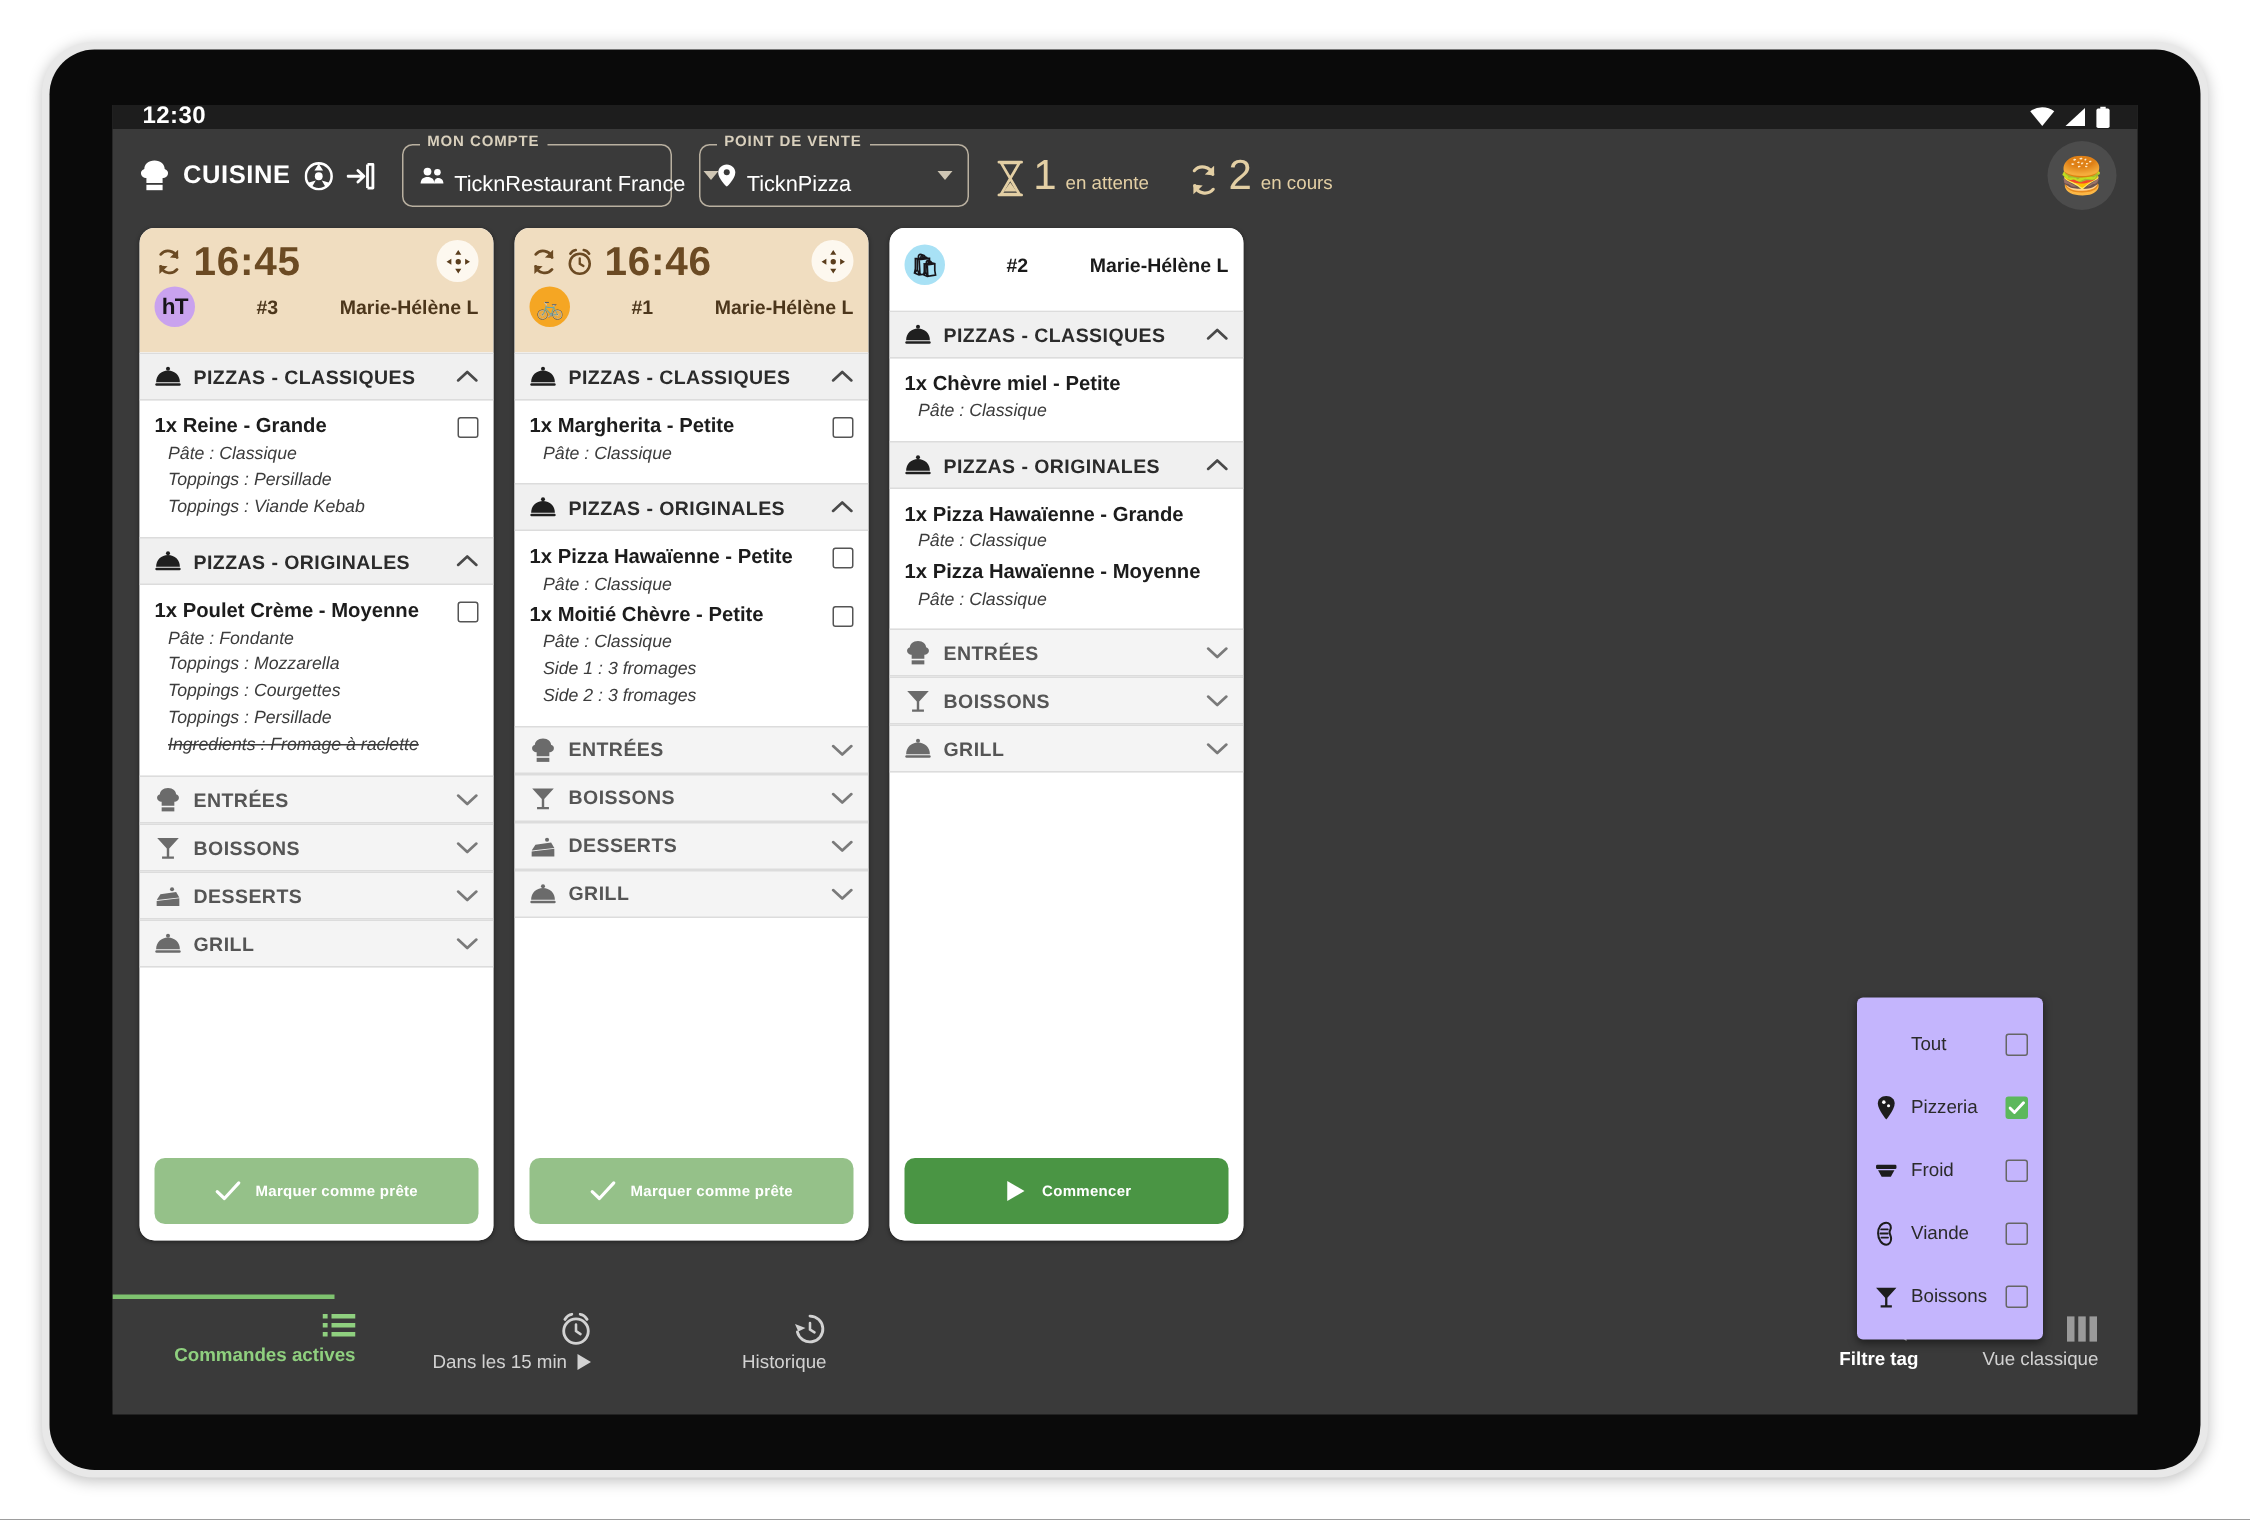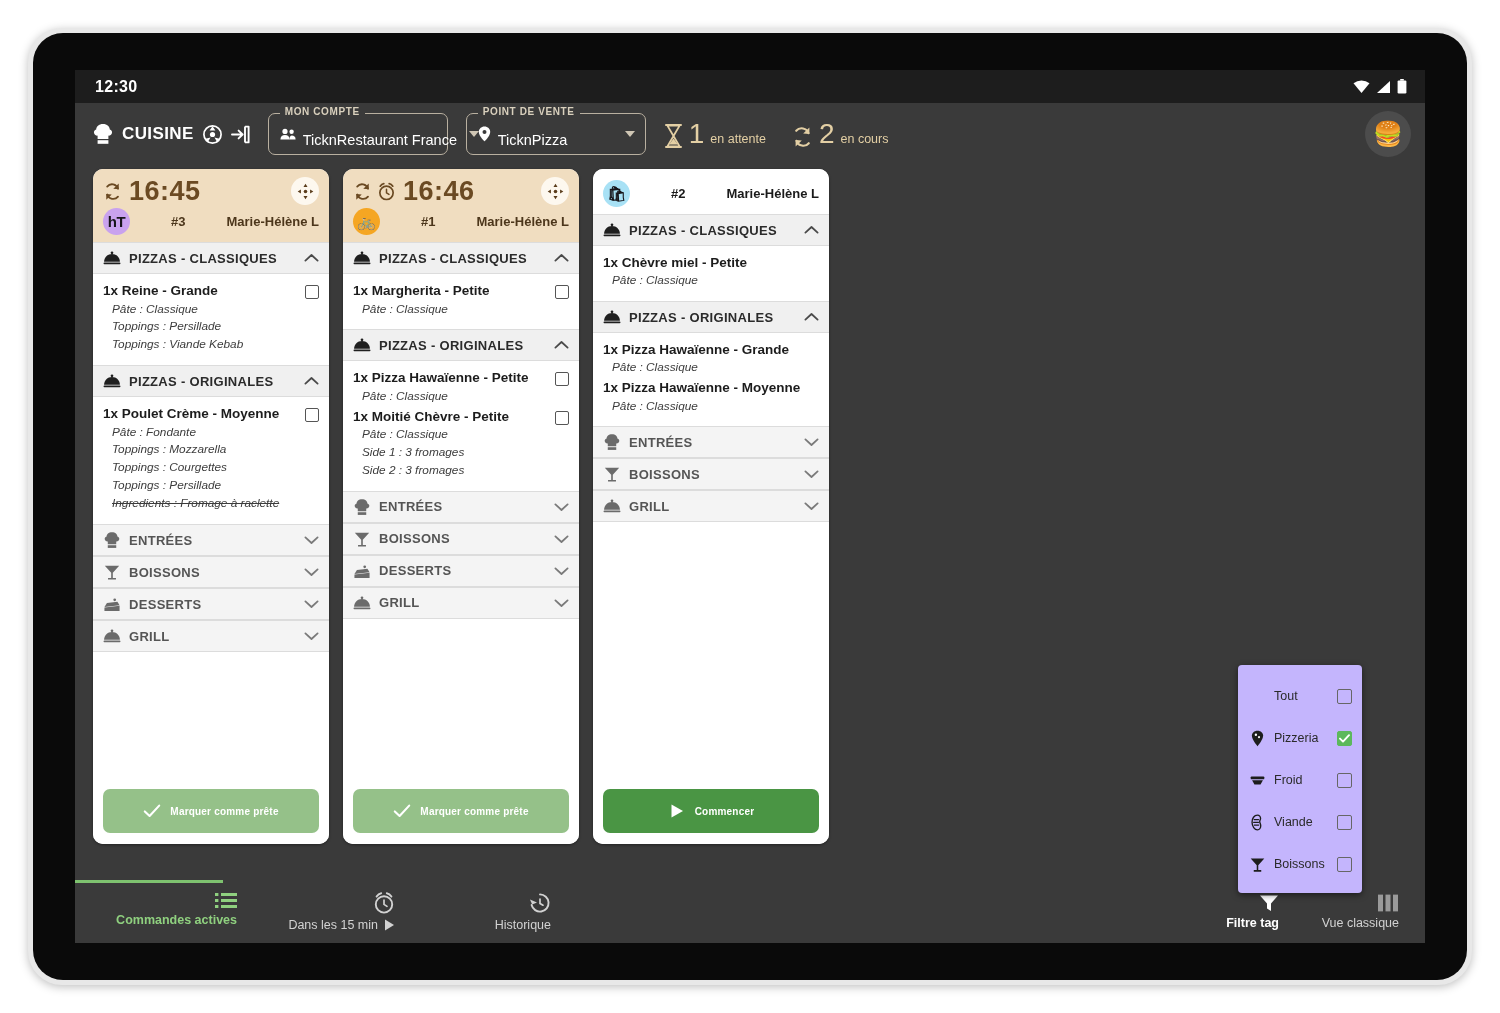--- a/index.html
+++ b/index.html
@@ -30,21 +30,21 @@
     position: absolute;
     left: 75px; top: 70px;
     width: 1350px; height: 873px;
     background: #3a3a3a;
     overflow: hidden;
   }
 
   
   .status-bar {
     position: relative;
-    height: 33px;
+    height: 16px;
     background: #1d1d1d;
     display: flex;
     align-items: center;
     justify-content: space-between;
     padding: 0 18px 0 20px;
   }
   .status-clock {
     color: #ffffff;
     font-size: 16px;
     font-weight: bold;
@@ -131,21 +131,21 @@
   .card {
     width: 236px;
     height: 675px;
     background: #ffffff;
     border-radius: 10px;
     display: flex;
     flex-direction: column;
     overflow: hidden;
     box-shadow: 0 1px 3px rgba(0,0,0,0.4);
   }
-  .card-head { padding: 8px 10px 7px 10px; }
+  .card-head { padding: 8px 10px 17px 10px; }
   .card-head.beige { background: #f0ddc0; }
   .card-head.white { background: #ffffff; }
 
   .head-row1 { display: flex; align-items: center; }
   .head-time {
     font-size: 27px; font-weight: bold; letter-spacing: .5px; line-height: 1.05;
   }
   .head-time.brown { color: #6b4a23; }
   .head-time.black { color: #141414; }
   .head-icons { display: flex; align-items: center; gap: 5px; margin-right: 7px; }

